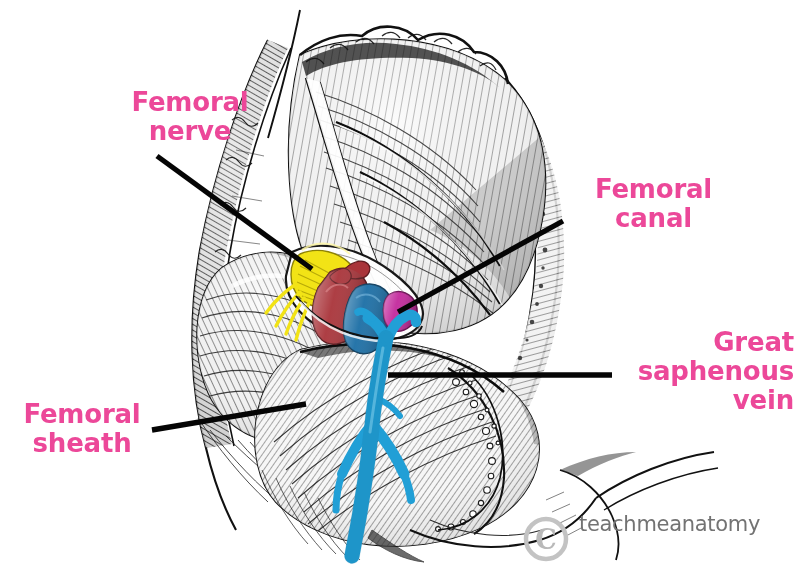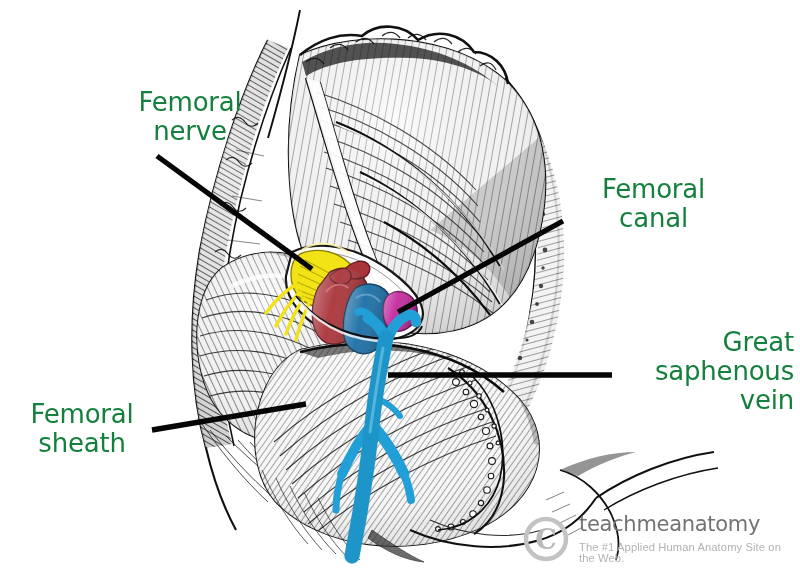--- a/index.html
+++ b/index.html
@@ -21,24 +21,24 @@
   #anatomy-svg {
     position: absolute;
     left: 0;
     top: 0;
     width: 800px;
     height: 577px;
   }
   .label {
     position: absolute;
     font-family: "DejaVu Sans", "Liberation Sans", sans-serif;
-    font-weight: normal;
+    font-weight: bold;
     font-size: 26px;
     line-height: 1.12;
-    color: #15803d;
+    color: #ec4899;
     letter-spacing: -0.2px;
     white-space: pre-line;
     text-align: center;
   }
   #label-femoral-nerve  { left: 110px; top: 88px;  width: 160px; text-align: center; }
   #label-femoral-canal  { left: 566px; top: 175px; width: 175px; text-align: center; }
   #label-great-saphenous-vein { left: 608px; top: 328px; width: 186px; text-align: right; }
   #label-femoral-sheath { left: 8px;   top: 400px; width: 148px; text-align: center; }
 
   #watermark {
@@ -476,17 +476,16 @@
   <div class="label" id="label-femoral-sheath">Femoral
 sheath</div>
 
   <div id="watermark">
     <svg id="watermark-mark" width="46" height="46" viewBox="0 0 46 46" xmlns="http://www.w3.org/2000/svg">
       <circle cx="23" cy="23" r="20" fill="none" stroke="#c3c3c3" stroke-width="4.5"></circle>
       <text x="23" y="33" text-anchor="middle" font-family="'DejaVu Serif', serif" font-size="27" font-weight="bold" fill="#b9b9b9">C</text>
     </svg>
     <div id="watermark-text">
       <div id="watermark-title">teachmeanatomy</div>
-      <div id="watermark-tagline">The #1 Applied Human Anatomy Site on the Web.</div>
     </div>
   </div>
 
 </div>
 
 </body></html>

